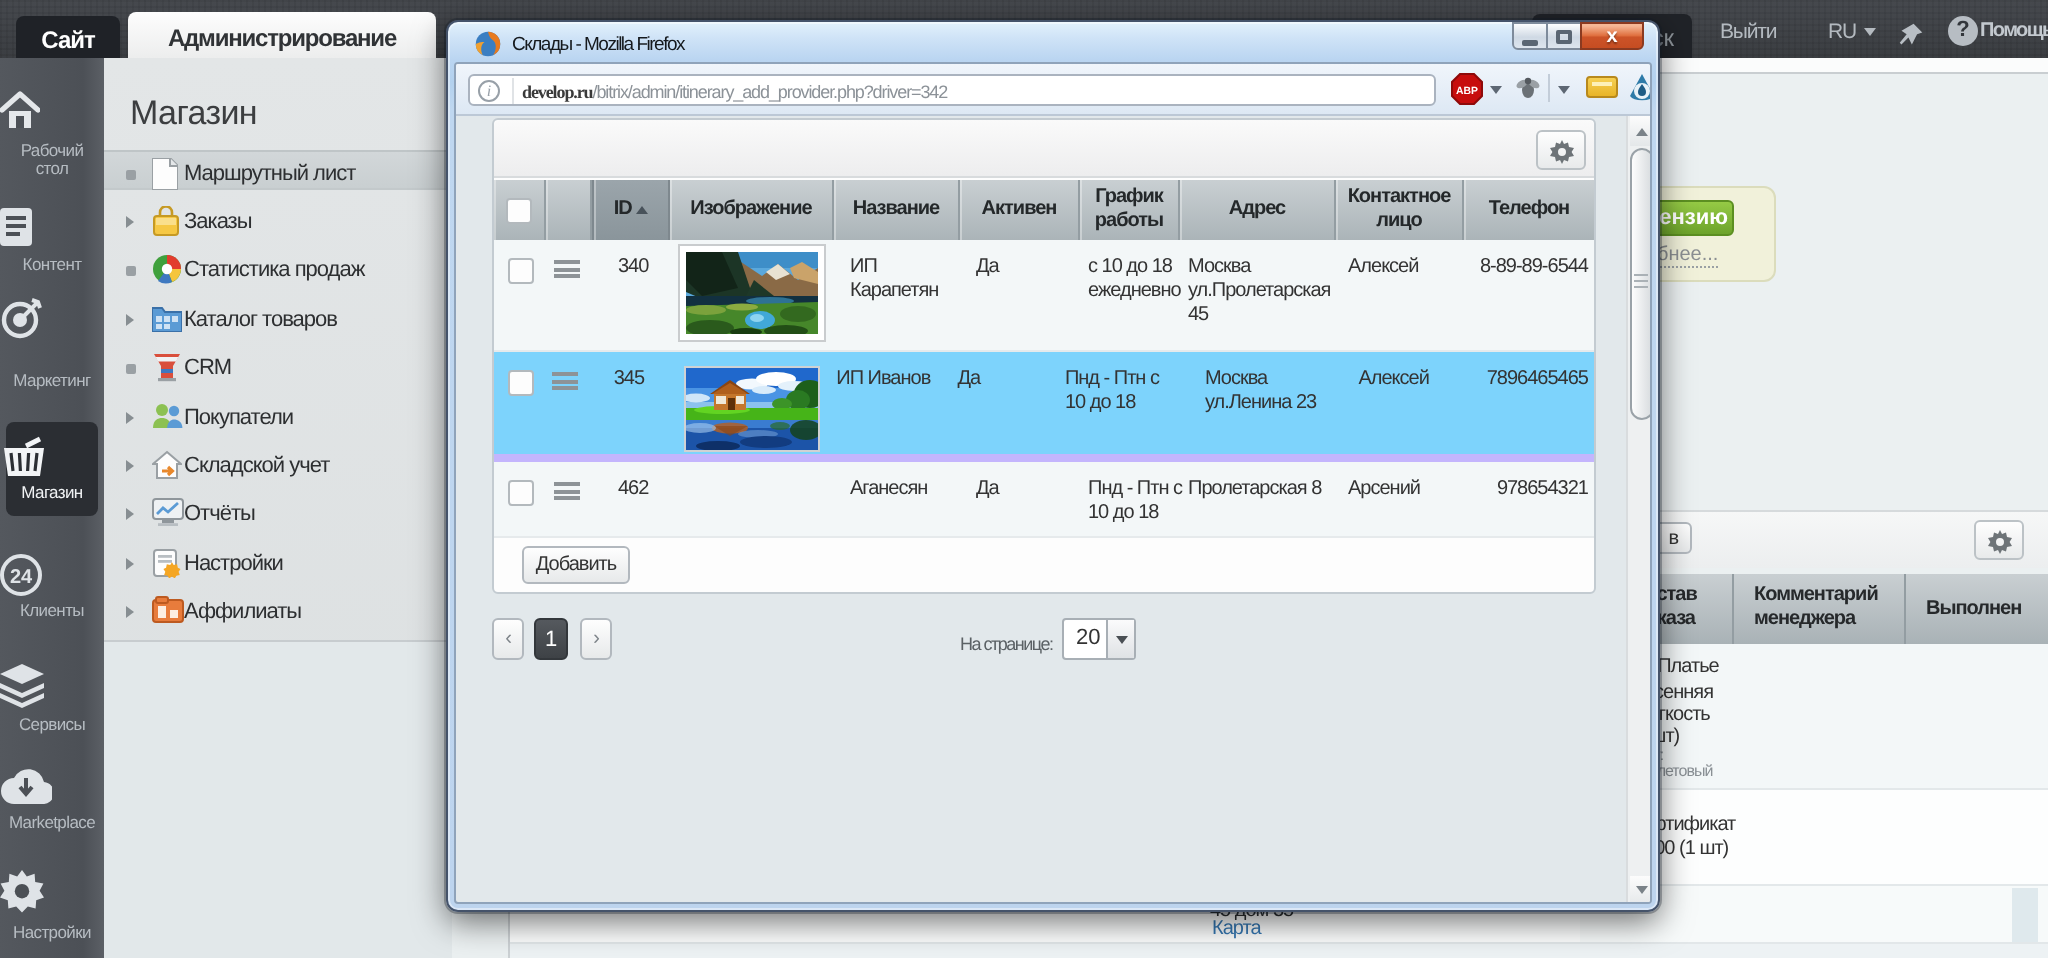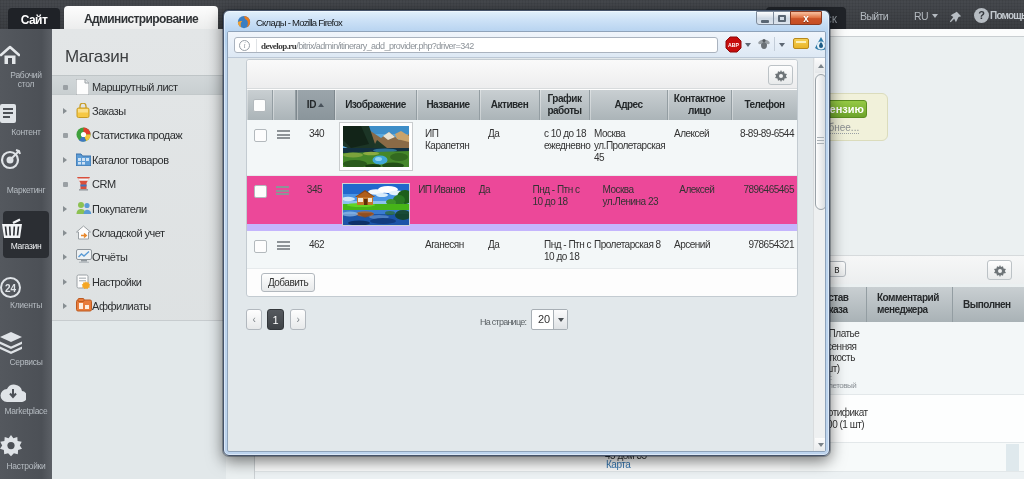--- a/index.html
+++ b/index.html
@@ -411,21 +411,21 @@
               </div>
             <div class="td" style="width:39px; padding-left:13px;">340</div>
             <div class="td" style="width:82px;"></div>
             <div class="td" style="width:63px; padding-left:8px;">ИП Карапетян</div>
             <div class="td" style="width:60px; padding-left:8px;">Да</div>
             <div class="td" style="width:50px; padding-left:4px;">с 10 до 18 ежедневно</div>
             <div class="td" style="width:78px; padding-left:4px;">Москва ул.Пролетарская 45</div>
             <div class="td" style="width:64px; padding-left:6px;">Алексей</div>
             <div class="td" style="width:65px; padding-right:3px; text-align:right;">8-89-89-6544</div>
           </div>
-          <div class="trow" style="top:116px; height:55px; background:#ec4899; border-bottom:7px solid #c4b5fd;">
+          <div class="trow" style="top:116px; height:55px; background:#7dd3fc; border-bottom:4px solid #c4b5fd;">
             <div class="td" style="width:26px;">
                 <span class="cb" style="display:block; margin:1px 0 0 7px;"></span>
               </div>
             <div class="td" style="width:23px;">
                 <span class="burger" style="display:block; margin:2px 0 0 4px;"></span>
               </div>
             <div class="td" style="width:39px; padding-left:13px;">345</div>
             <div class="td" style="width:82px;"></div>
             <div class="td" style="width:63px; padding-left:8px; white-space:nowrap;">ИП Иванов</div>
             <div class="td" style="width:60px; padding-left:8px;">Да</div>

